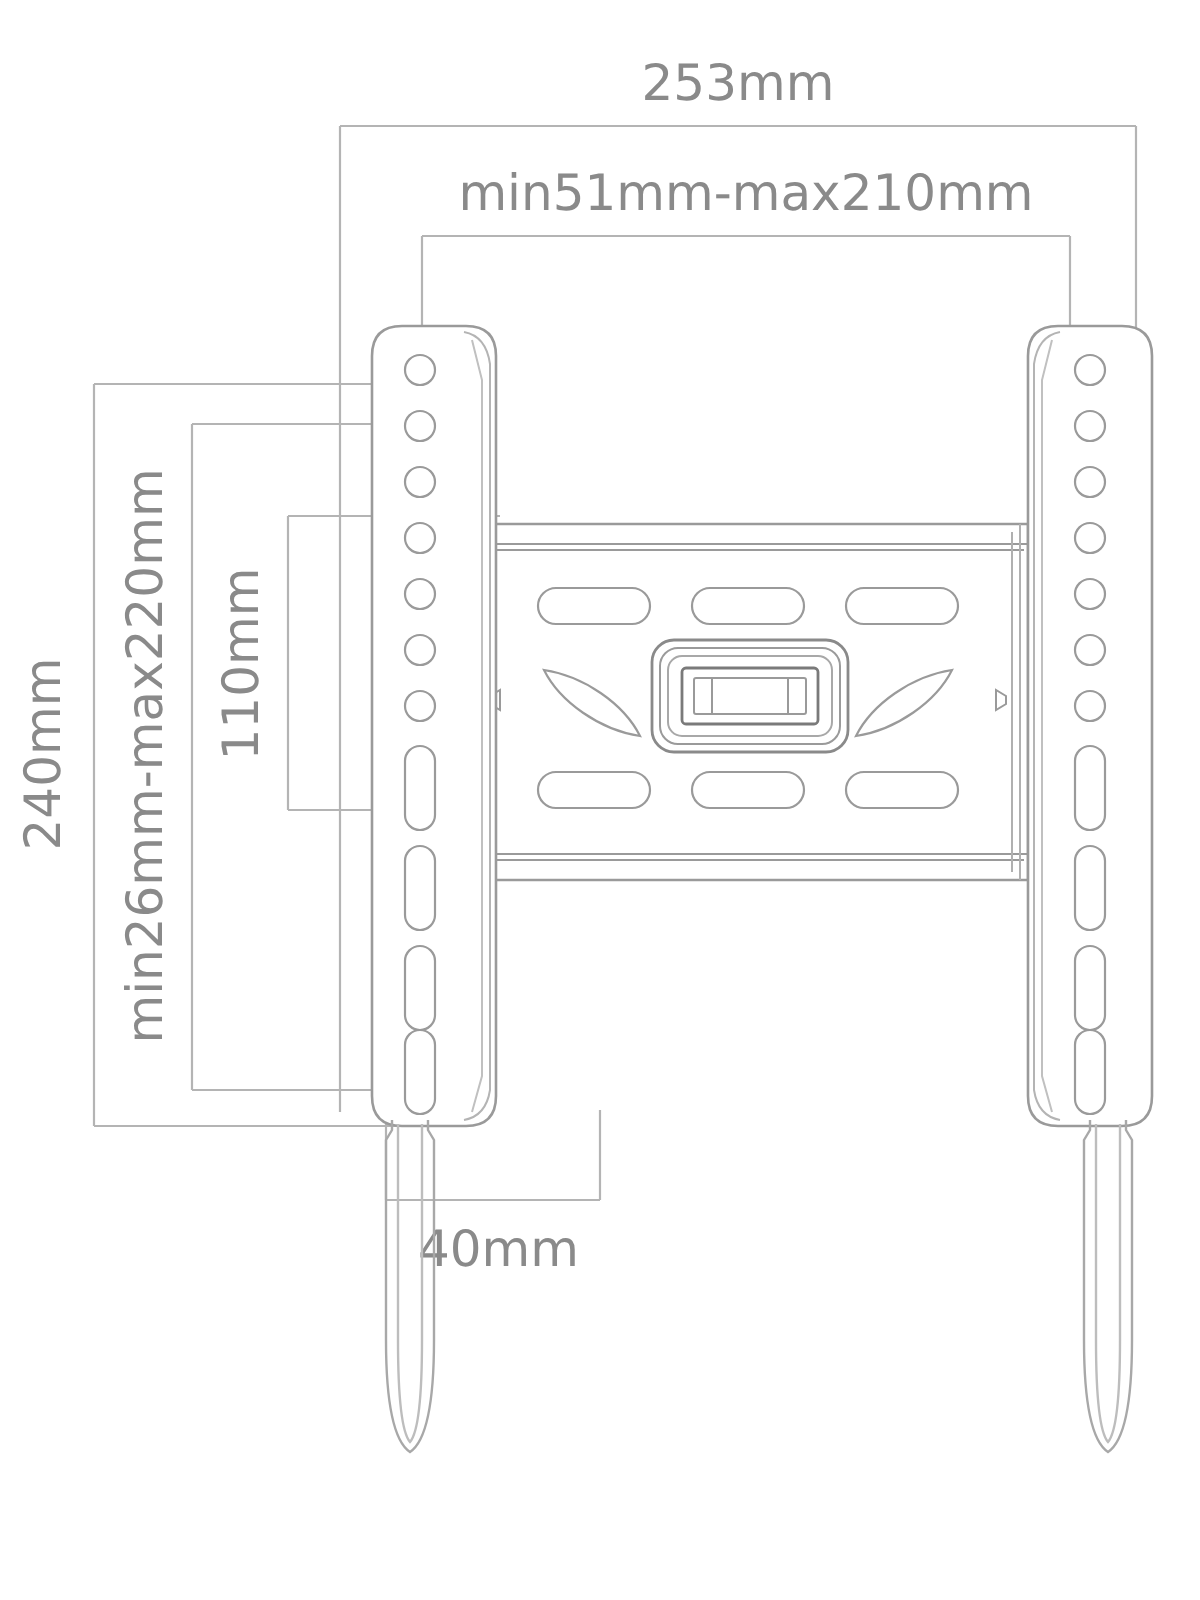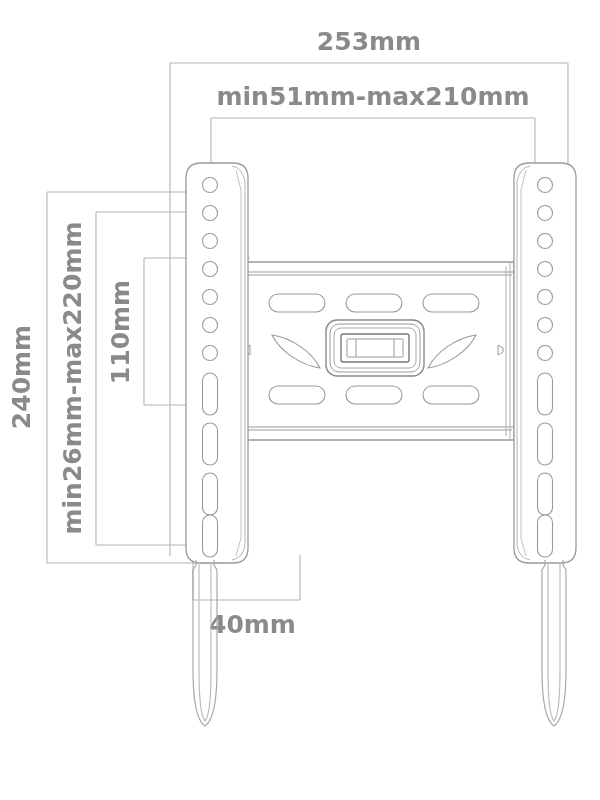--- a/index.html
+++ b/index.html
@@ -9,21 +9,20 @@
   }
   body {
     font-family: "DejaVu Sans", sans-serif;
   }
   #stage {
     position: relative;
     width: 600px;
     height: 800px;
     background: #ffffff;
     overflow: hidden;
-    font-weight: bold;
   }
   #stage svg {
     position: absolute;
     top: 0;
     left: 0;
     display: block;
   }
   .dim-text {
     font-family: "DejaVu Sans", sans-serif;
     font-size: 25px;

